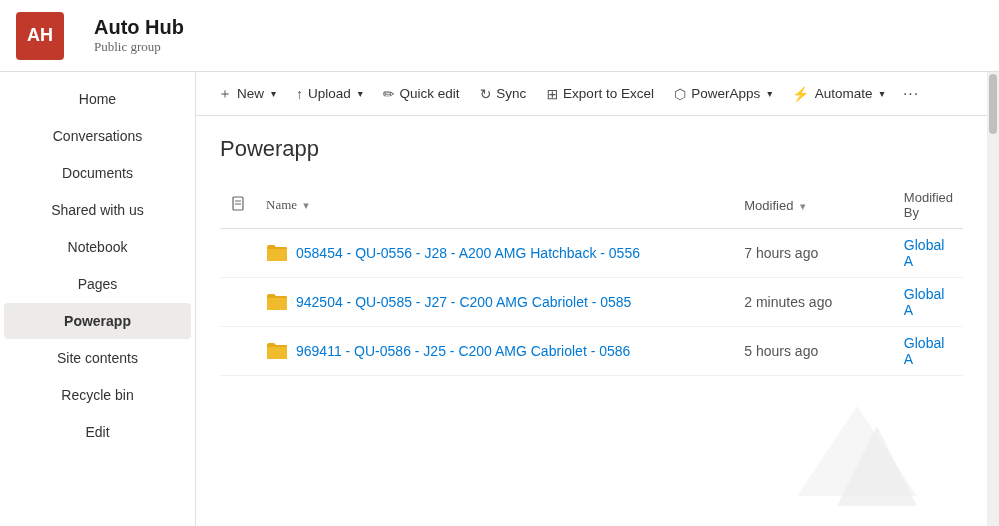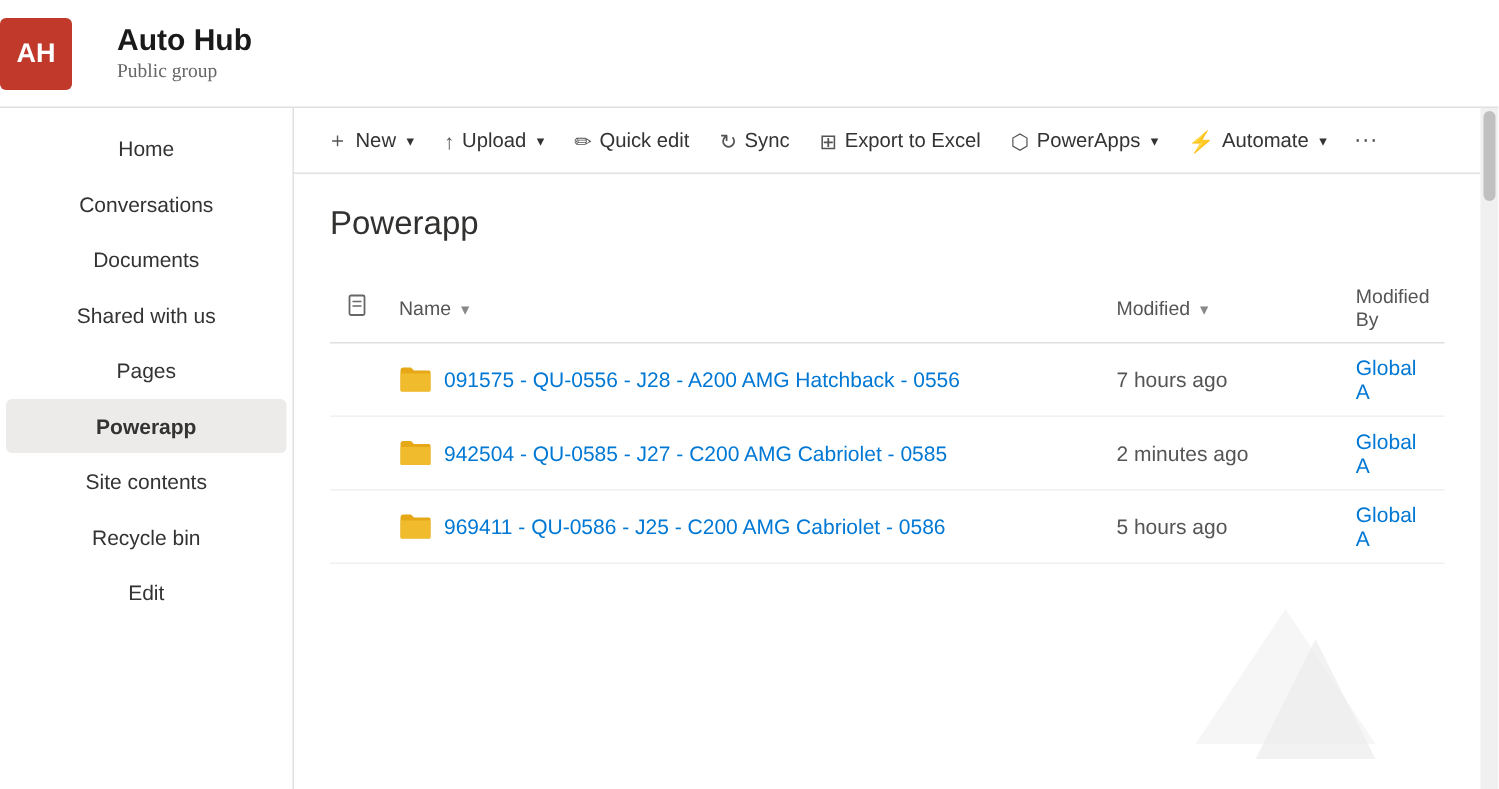--- a/index.html
+++ b/index.html
@@ -2,21 +2,21 @@
 <html><head>
   <meta charset="utf-8">
   <style>
     * { box-sizing: border-box; margin: 0; padding: 0; }
     body { font-family: 'Segoe UI', sans-serif; font-size: 14px; color: #333; background: #fff; width: 999px; height: 526px; overflow: hidden; display: flex; flex-direction: column; }
 
     
     .header {
       display: flex;
       align-items: center;
-      padding: 10px 0;
+      padding: 10px 16px;
       border-bottom: 1px solid #e0e0e0;
       height: 72px;
       flex-shrink: 0;
     }
     .avatar {
       width: 48px;
       height: 48px;
       background: #c0392b;
       color: #fff;
       font-size: 18px;
@@ -140,21 +140,21 @@
       border-bottom: 1px solid #e0e0e0;
       font-weight: 400;
       color: #555;
       font-size: 13px;
     }
     .file-table td {
       padding: 8px 10px;
       border-bottom: 1px solid #f0f0f0;
       font-size: 14px;
     }
-    .col-name { width: 480px; }
+    .col-name { width: 480px; font-family: Liberation Serif, serif; }
     .col-modified { width: 160px; }
     .col-modified-by { }
     .folder-cell {
       display: flex;
       align-items: center;
     }
     .folder-svg {
       margin-right: 8px;
       flex-shrink: 0;
     }
@@ -223,20 +223,21 @@
 </div>
 
 <div class="layout">
 
   <div class="sidebar">
 
   <div class="sidebar-item">Home</div>
       <div class="sidebar-item">Conversations</div>
       <div class="sidebar-item">Documents</div>
       <div class="sidebar-item">Shared with us</div>
+      <div class="sidebar-item">Notebook</div>
       <div class="sidebar-item">Pages</div>
       <div class="sidebar-item active">Powerapp</div>
       <div class="sidebar-item">Site contents</div>
       <div class="sidebar-item">Recycle bin</div>
       <div class="sidebar-item">Edit</div>
     </div>
 
   <div class="main">
 
     <div class="toolbar">
@@ -303,21 +304,21 @@
         </thead>
         <tbody id="file-tbody">
         <tr>
               <td></td>
               <td>
     <div class="folder-cell">
       <svg class="folder-svg" width="22" height="18" viewBox="0 0 22 18">
         <path d="M1 3 Q1 1 3 1 L8 1 L10 3 L20 3 Q21 3 21 4 L21 16 Q21 17 20 17 L2 17 Q1 17 1 16 Z" fill="#e6a817"></path>
         <path d="M1 5 L21 5 L21 16 Q21 17 20 17 L2 17 Q1 17 1 16 Z" fill="#f0bc2e"></path>
       </svg>
-      <a class="file-name-link">091575 - QU-0556 - J28 - A200 AMG Hatchback - 0556</a>
+      <a class="file-name-link">058454 - QU-0556 - J28 - A200 AMG Hatchback - 0556</a>
     </div>
   </td>
               <td class="modified-text">7 hours ago</td>
               <td class="modified-by-text">Global A</td>
             </tr>
             <tr>
               <td></td>
               <td>
     <div class="folder-cell">
       <svg class="folder-svg" width="22" height="18" viewBox="0 0 22 18">

